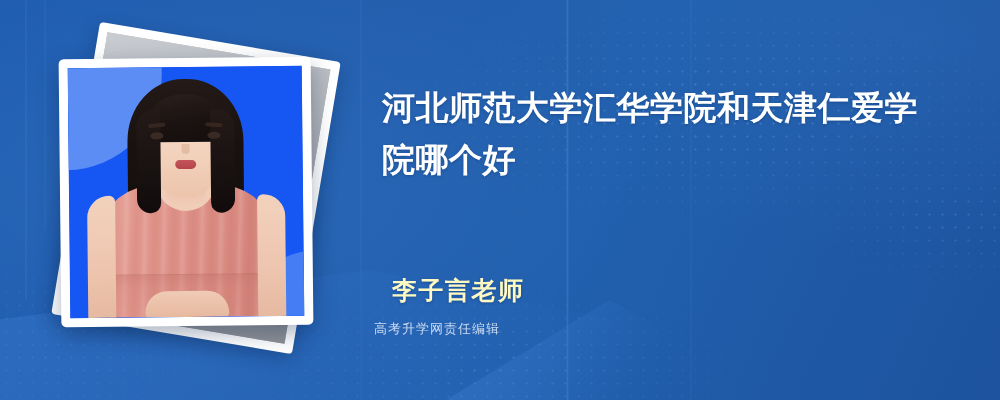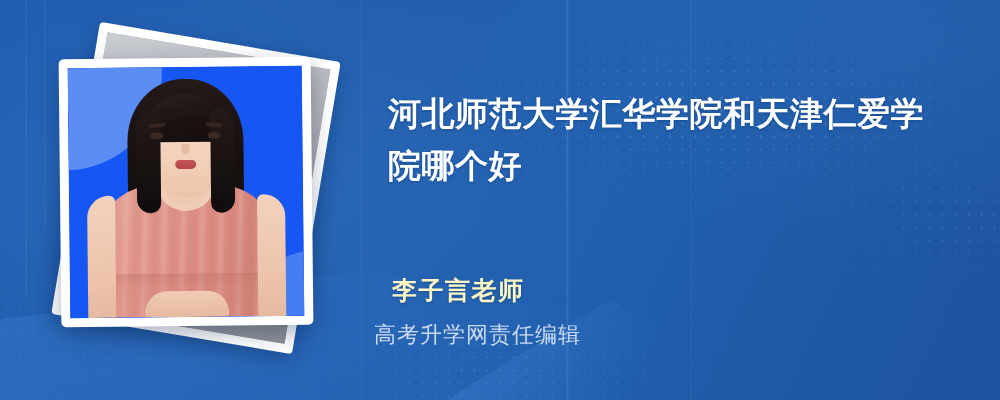--- a/index.html
+++ b/index.html
@@ -336,21 +336,21 @@
     left: 374px;
     top: 0;
     width: 590px;
     height: 400px;
   }
   .headline {
     position: absolute;
     left: 0;
     top: 74px;
     width: 566px;
-    margin: 14px;
+    margin: 8px;
     color: #ffffff;
     font-size: 33px;
     line-height: 52px;
     font-weight: 700;
     letter-spacing: 0.5px;
     text-shadow: 0 1px 3px rgba(6,30,70,0.28);
   }
   .author-name {
     position: absolute;
     left: 18px;
@@ -361,21 +361,21 @@
     font-weight: 700;
     letter-spacing: 1.5px;
     text-shadow: 0 1px 3px rgba(6,30,70,0.30);
   }
   .author-role {
     position: absolute;
     left: 0;
     top: 320px;
     margin: 0;
     color: #cbdbf2;
-    font-size: 22px;
+    font-size: 13px;
     font-weight: 400;
     letter-spacing: 1px;
   }
 </style>
 </head>
 <body>
 
 <div id="banner">
 
   <div class="bg-base"></div>

